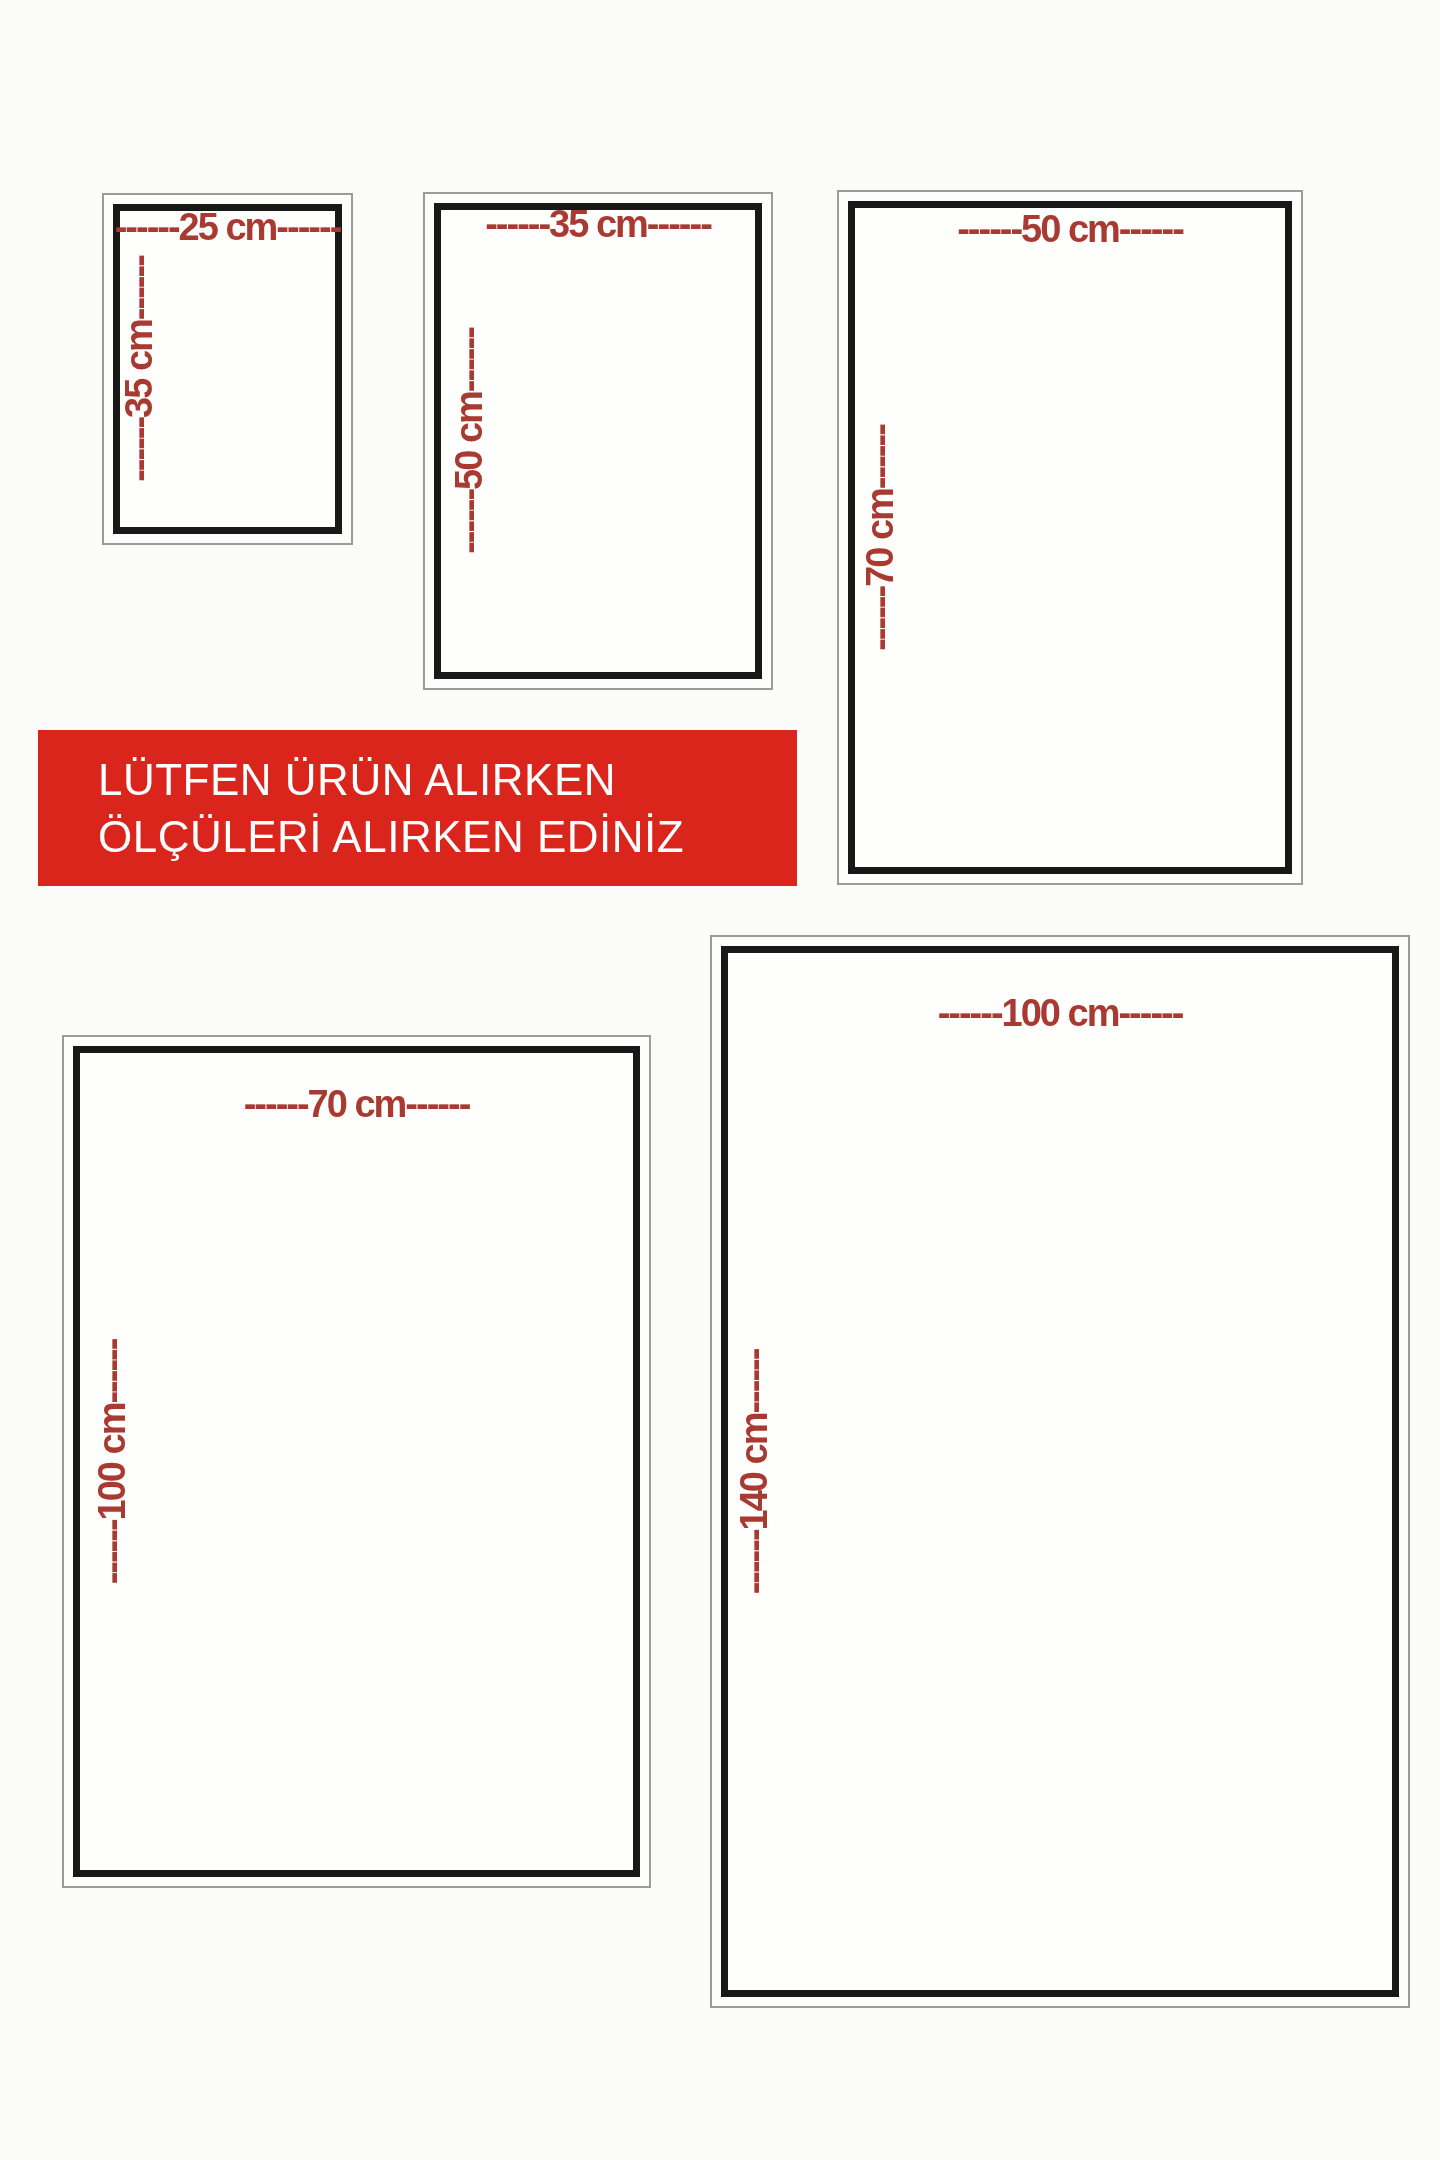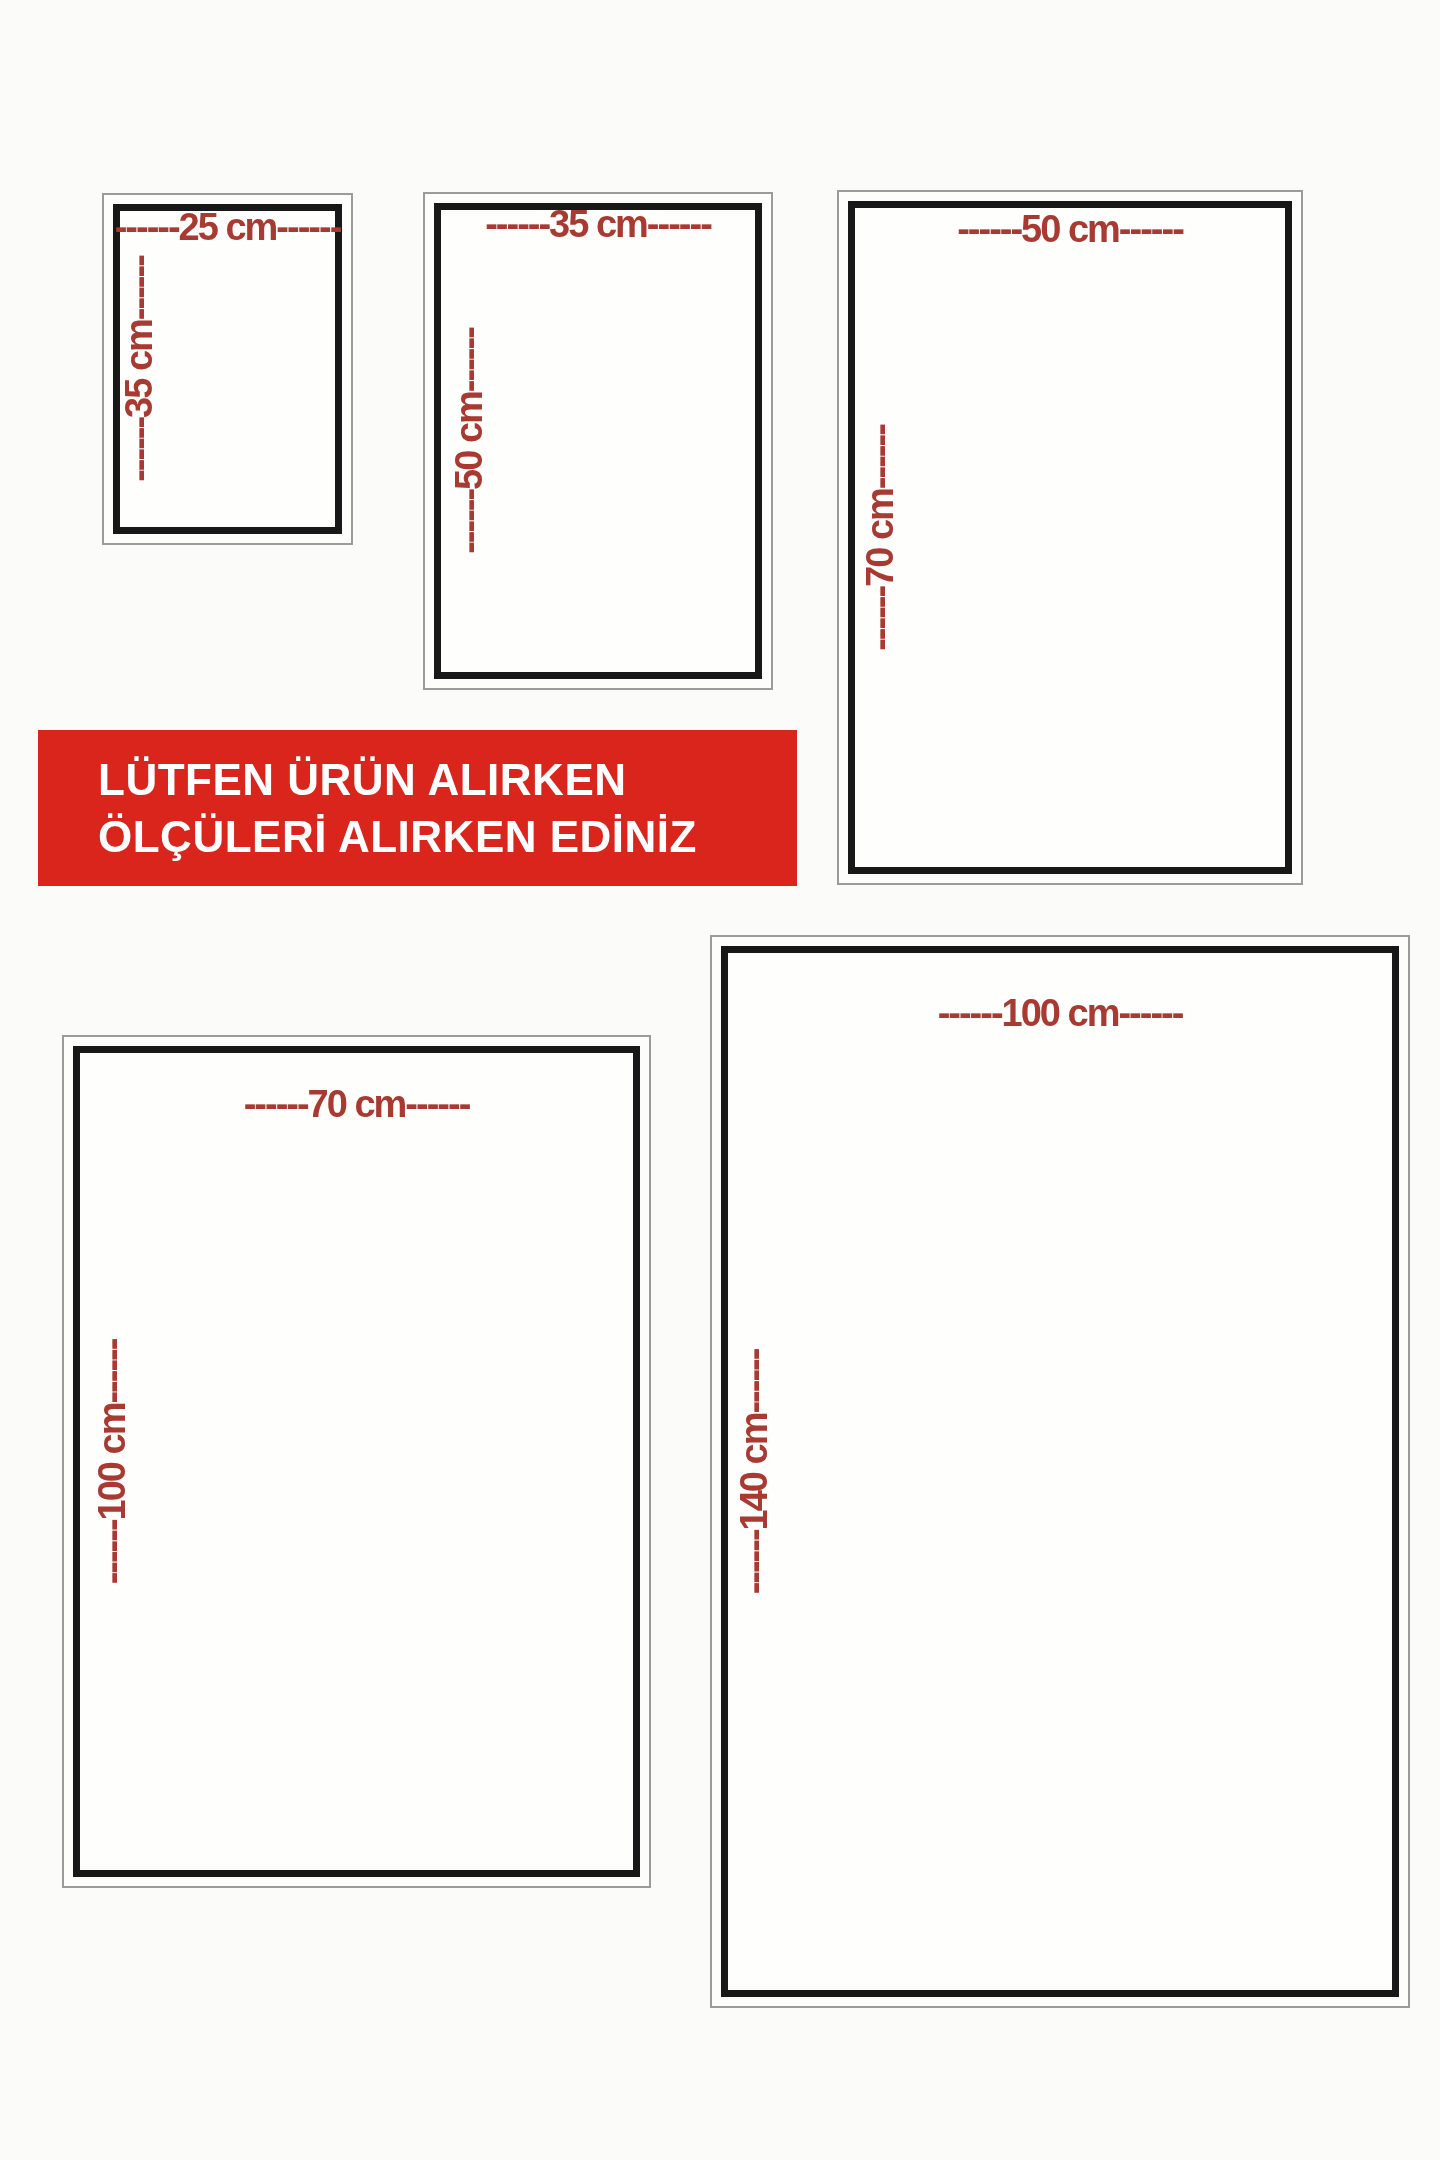--- a/index.html
+++ b/index.html
@@ -78,21 +78,21 @@
     width:759px; height:156px;
     background:var(--banner-bg);
     color:var(--banner-text);
     display:flex;
     flex-direction:column;
     justify-content:center;
     padding-left:60px;
     z-index:3;
   }
   .notice-banner .line{
-    font-weight:bold;
+    font-weight:normal;
     font-size:44px;
     line-height:57px;
     letter-spacing:0.5px;
     white-space:nowrap;
   }
 </style>
 </head>
 <body>
 
 <div class="canvas">

